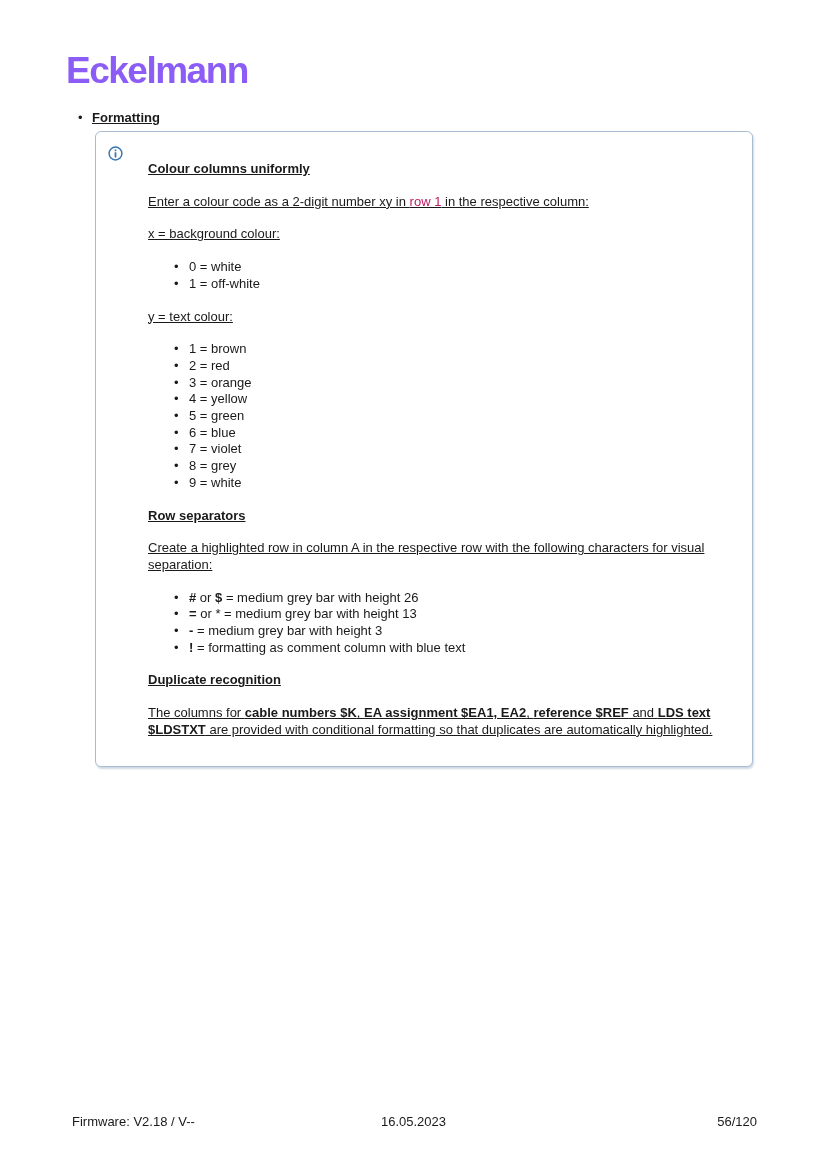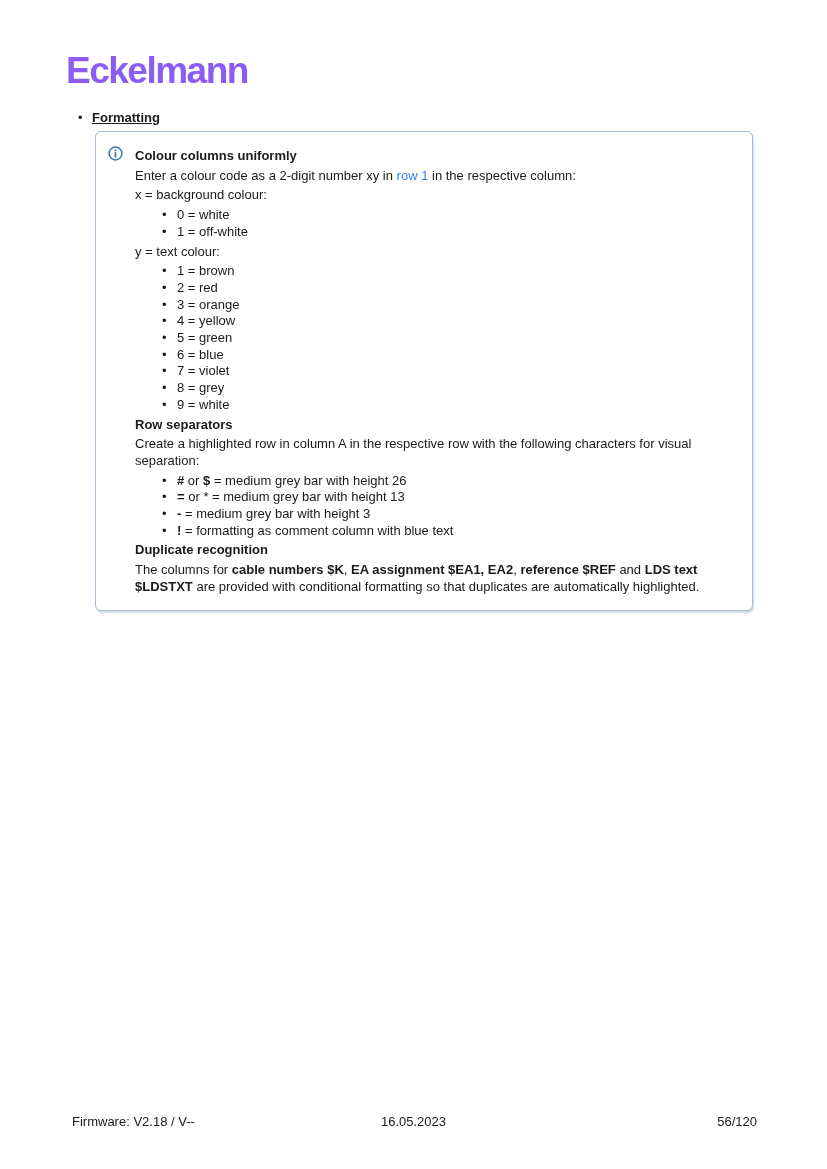--- a/index.html
+++ b/index.html
@@ -46,32 +46,32 @@
     display: flex;
     align-items: flex-start;
   }
   .icon-col { width: 24px; flex: 0 0 24px; padding-top: 1px; }
   .content {
     width: 608px;
     font-size: 13px;
     line-height: 16.7px;
   }
   .content .b, .hdg { font-weight: bold; }
-  .content p { margin: 3px; }
+  .content p { margin: 16px; text-decoration: underline; }
   .content ul {
-    margin: 0;
+    margin: 12px;
     padding: 0 0 0 30px;
     list-style: none;
   }
   .content li::before {
     content: "\2022";
     display: inline-block;
     width: 15px;
   }
-  a.doclink { color: #3b82f6; text-decoration: none; cursor: pointer; }
+  a.doclink { color: #be185d; text-decoration: none; cursor: pointer; }
 
   .footer {
     position: absolute;
     left: 0;
     top: 1114px;
     width: 100%;
     font-size: 13px;
     line-height: 16px;
     color: #1a1a1a;
   }

